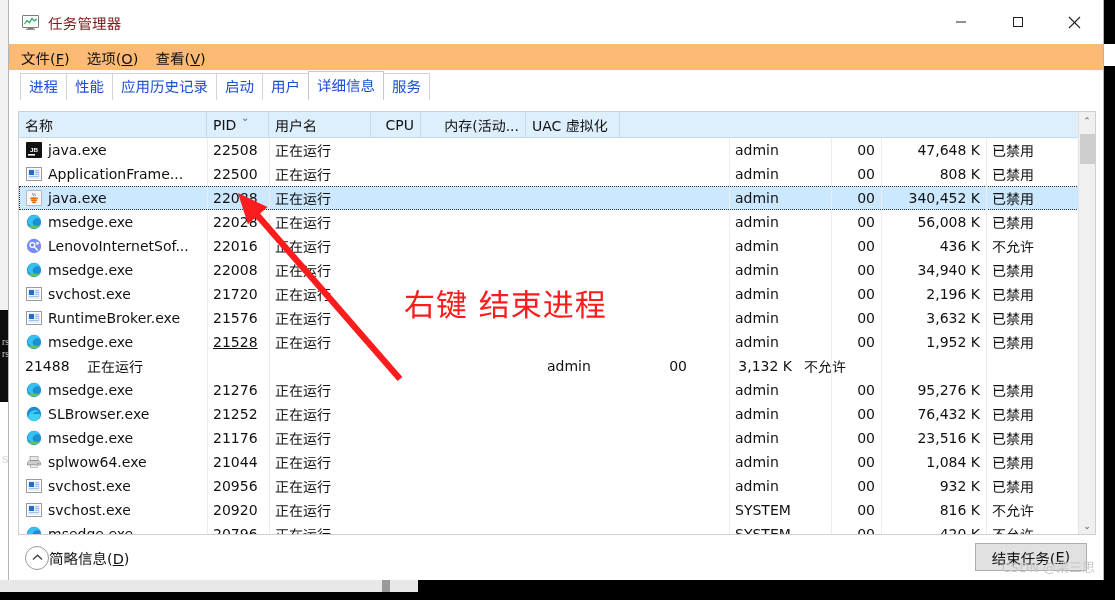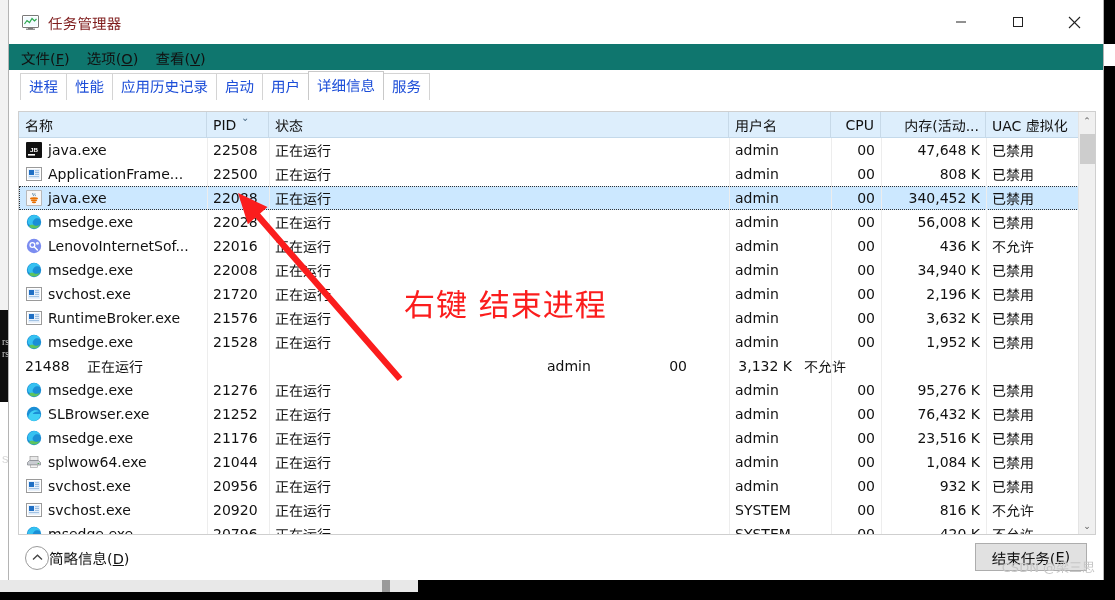--- a/index.html
+++ b/index.html
@@ -144,21 +144,21 @@
   }
   .win-btn svg { display: block; }
 
   
   .menubar {
     height: 26px;
     display: flex;
     align-items: center;
     padding-left: 12px;
     gap: 17px;
-    background: #0f766e;
+    background: #fdba74;
   }
   .menu-item {
     font-size: 14.5px;
     color: #111;
     font-family: "DejaVu Sans", "Liberation Sans", sans-serif;
     cursor: default;
     white-space: nowrap;
   }
   .menu-item .mnem { text-decoration: underline; }
 
@@ -485,23 +485,20 @@
     <div class="list-wrap">
 
       <div class="grid-header" id="grid-header">
           <div class="hcell" style="width: 188px; flex: 0 0 188px;">
             <span>名称</span>
           </div>
           <div class="hcell" style="width: 62px; flex: 0 0 62px;">
             <span>PID</span>
             <span class="sortglyph" style="left: 34px;">⌄</span>
           </div>
-          <div class="hcell" style="width: 460px; flex: 0 0 460px;">
-            <span>状态</span>
-          </div>
           <div class="hcell" style="width: 102px; flex: 0 0 102px;">
             <span>用户名</span>
           </div>
           <div class="hcell num" style="width: 50px; flex: 0 0 50px; text-align: right;">
             <span>CPU</span>
           </div>
           <div class="hcell num" style="width: 105px; flex: 0 0 105px;">
             <span>内存(活动...</span>
           </div>
           <div class="hcell" style="width: 94px; flex: 0 0 94px;">
@@ -776,21 +773,21 @@
             <div class="cell name" style="width: 188px; flex: 0 0 188px;">
               <span class="pico">
                 <svg width="16" height="16" viewBox="0 0 16 16">
                   <circle cx="8" cy="8" r="7.2" fill="#1b8fd6"></circle>
                   <path d="M8 0.9a7.1 7.1 0 0 1 6.6 4.5c-2.2-1.6-5-1.4-6.6 0.3C6 7.6 6.2 10 8.1 11.3c-2.6 0.6-5.2-0.3-6.4-2.4A7.1 7.1 0 0 1 8 0.9z" fill="#35c1f1"></path>
                   <path d="M3 12.3c1.9 2.2 5.1 2.9 7.8 1.6 1.5-0.7 2.6-1.9 3.2-3.3-1.6 1.3-4 1.6-6 0.7-1.9-0.8-3.5-0.6-5 1z" fill="#5ec45e"></path>
                 </svg>
               </span>
               <span>msedge.exe</span>
             </div>
-            <div class="cell" style="width: 62px; flex: 0 0 62px;">
+            <div class="cell" style="width: 62px; flex: 0 0 62px; text-decoration: underline;">
               <span>21528</span>
             </div>
             <div class="cell" style="width: 460px; flex: 0 0 460px;">
               <span>正在运行</span>
             </div>
             <div class="cell" style="width: 102px; flex: 0 0 102px;">
               <span>admin</span>
             </div>
             <div class="cell num" style="width: 50px; flex: 0 0 50px;">
               <span>00</span>

